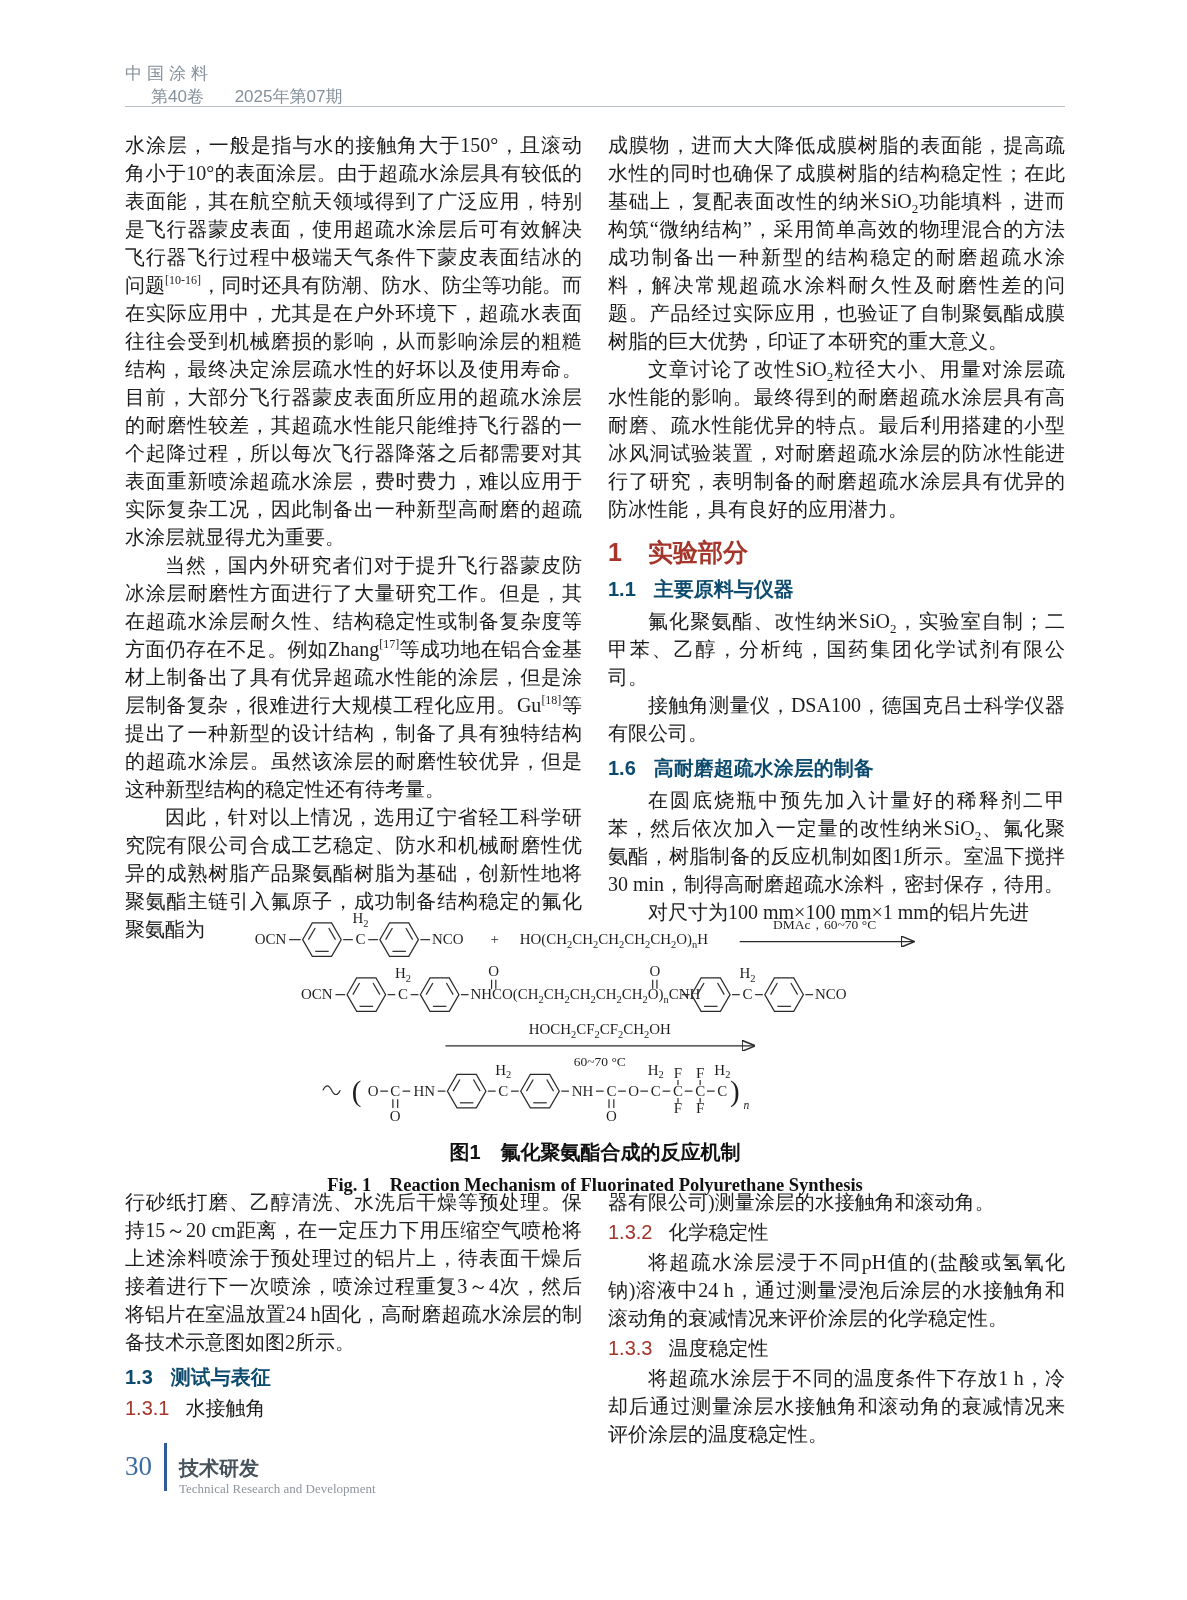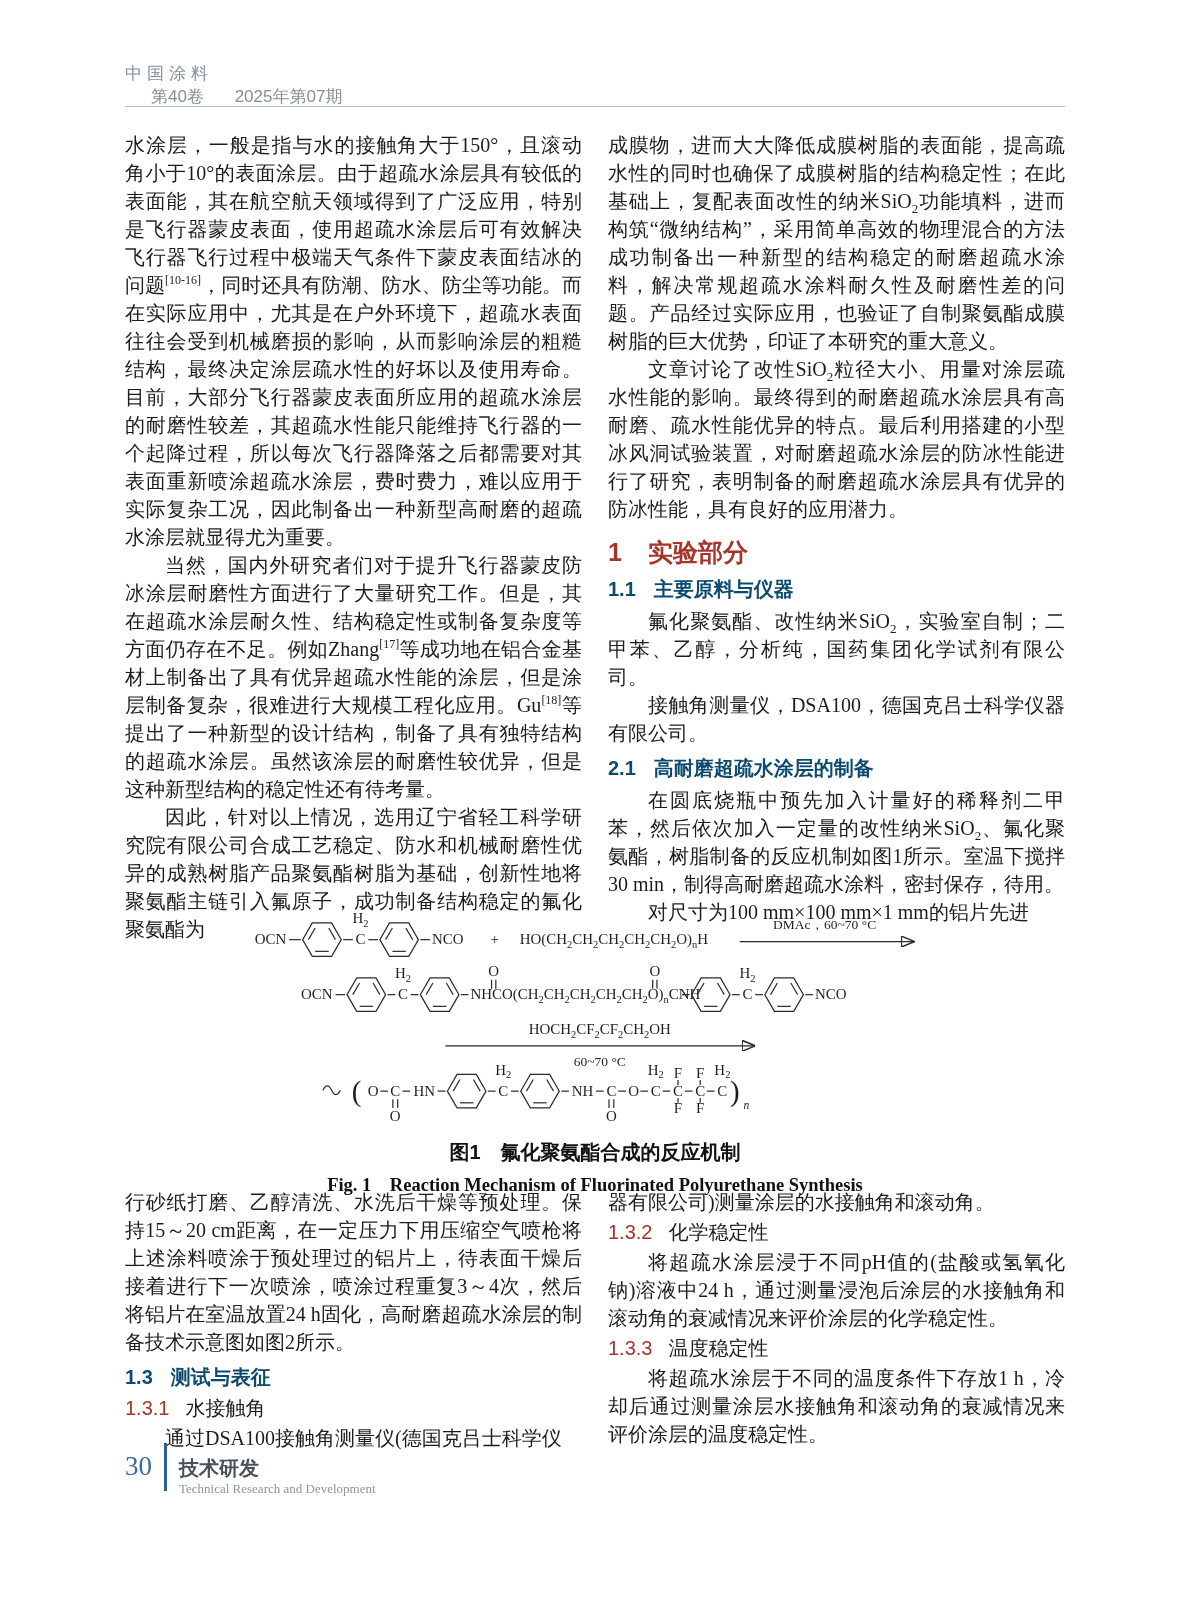--- a/index.html
+++ b/index.html
@@ -82,21 +82,21 @@
     <p class="body indent"><span>文章讨论了改性SiO</span><sub>2</sub><span>粒径大小、用量对涂层疏水性能的影响。最终得到的耐磨超疏水涂层具有高耐磨、疏水性能优异的特点。最后利用搭建的小型冰风洞试验装置，对耐磨超疏水涂层的防冰性能进行了研究，表明制备的耐磨超疏水涂层具有优异的防冰性能，具有良好的应用潜力。</span></p>
     <div class="h1">
       <span class="hnum">1</span><span class="htitle">实验部分</span>
     </div>
     <div class="h2">
       <span class="hnum">1.1</span><span class="htitle">主要原料与仪器</span>
     </div>
     <p class="body indent"><span>氟化聚氨酯、改性纳米SiO</span><sub>2</sub><span>，实验室自制；二甲苯、乙醇，分析纯，国药集团化学试剂有限公司。</span></p>
     <p class="body indent"><span>接触角测量仪，DSA100，德国克吕士科学仪器有限公司。</span></p>
     <div class="h2">
-      <span class="hnum">2.1</span><span class="htitle">高耐磨超疏水涂层的制备</span>
+      <span class="hnum">1.6</span><span class="htitle">高耐磨超疏水涂层的制备</span>
     </div>
     <p class="body indent"><span>在圆底烧瓶中预先加入计量好的稀释剂二甲苯，然后依次加入一定量的改性纳米SiO</span><sub>2</sub><span>、氟化聚氨酯，树脂制备的反应机制如图1所示。室温下搅拌30 min，制得高耐磨超疏水涂料，密封保存，待用。</span></p>
     <p class="body indent"><span>对尺寸为100 mm×100 mm×1 mm的铝片先进</span></p>
   </div>
 </div>
 
 <div class="figure-block">
   <svg class="scheme-svg" viewBox="0 0 740 235">
     <defs>
       <g id="bz">
@@ -216,21 +216,20 @@
 
 <div class="two-col bottom-block">
   <div class="col">
     <p class="body"><span>行砂纸打磨、乙醇清洗、水洗后干燥等预处理。保持15～20 cm距离，在一定压力下用压缩空气喷枪将上述涂料喷涂于预处理过的铝片上，待表面干燥后接着进行下一次喷涂，喷涂过程重复3～4次，然后将铝片在室温放置24 h固化，高耐磨超疏水涂层的制备技术示意图如图2所示。</span></p>
     <div class="h2">
       <span class="hnum">1.3</span><span class="htitle">测试与表征</span>
     </div>
     <div class="h3">
       <span class="hnum">1.3.1</span><span class="htitle">水接触角</span>
     </div>
-    <p class="body indent"><span>通过DSA100接触角测量仪(德国克吕士科学仪</span></p>
   </div>
   <div class="col">
     <p class="body"><span>器有限公司)测量涂层的水接触角和滚动角。</span></p>
     <div class="h3">
       <span class="hnum">1.3.2</span><span class="htitle">化学稳定性</span>
     </div>
     <p class="body indent"><span>将超疏水涂层浸于不同pH值的(盐酸或氢氧化钠)溶液中24 h，通过测量浸泡后涂层的水接触角和滚动角的衰减情况来评价涂层的化学稳定性。</span></p>
     <div class="h3">
       <span class="hnum">1.3.3</span><span class="htitle">温度稳定性</span>
     </div>

